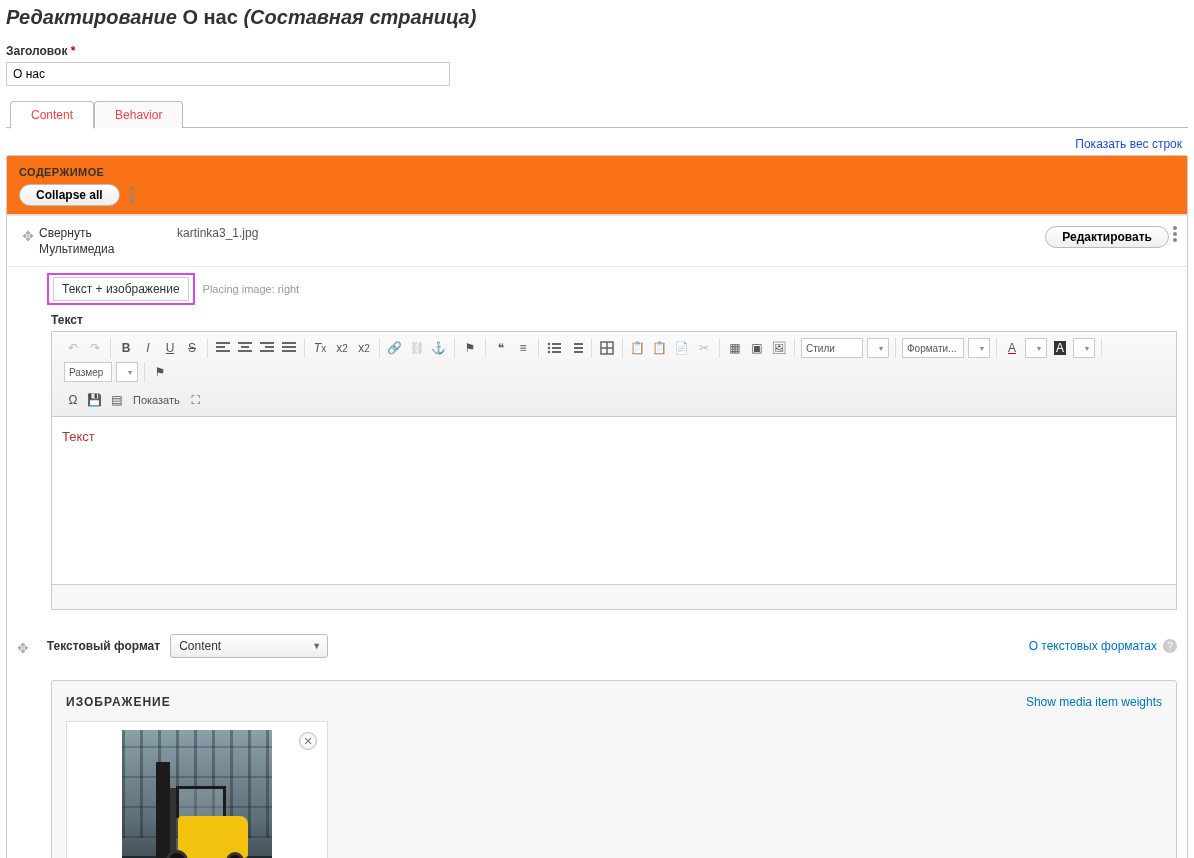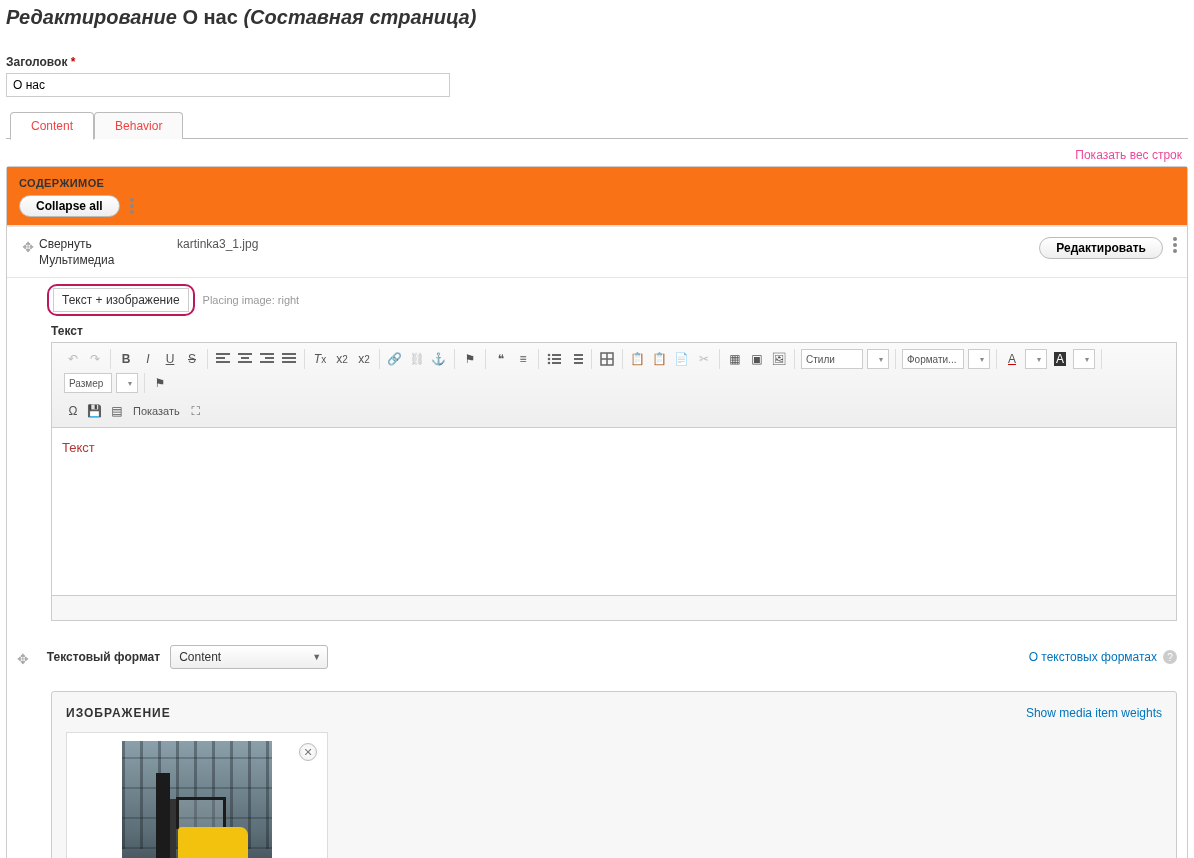--- a/index.html
+++ b/index.html
@@ -6,21 +6,21 @@
   body {
     margin: 0;
     padding: 0;
     font-family: "Lucida Grande", "Helvetica Neue", Arial, sans-serif;
     font-size: 13px;
     color: #333;
     background: #fff;
   }
   .page { padding: 0 6px; }
   h1.title {
-    margin: 6px 0 25px;
+    margin: 6px 0 14px;
     font-size: 20px;
     font-weight: bold;
   }
   h1.title .italic { font-style: italic; }
   h1.title .page-name { font-style: normal; font-weight: bold; }
   .form-item { margin: 6px 0; }
   .form-item label { font-weight: bold; font-size: 12px; }
   .req { color: #c00; }
   input.text {
     display: block;
@@ -61,21 +61,21 @@
     display: block;
     padding: 6px 20px;
     color: #ef4444;
     font-size: 12px;
     text-decoration: none;
   }
   .show-weights {
     text-align: right;
     padding: 8px 6px 4px 0;
   }
-  .show-weights a { color: #ec4899; font-size: 12px; text-decoration: none; }
+  .show-weights a { color: #1d4ed8; font-size: 12px; text-decoration: none; }
   .panel {
     border: 1px solid #ccc;
     border-radius: 3px;
     margin: 0 0 6px 0;
   }
   .panel-header {
     background: #f97316;
     border-bottom: 1px solid #ddd;
     padding: 10px 12px 8px;
   }
@@ -131,26 +131,26 @@
     text-align: center;
     font-size: 14px;
   }
   .row-main { flex: 1; display: flex; gap: 18px; }
   .labels-col { min-width: 120px; font-size: 12px; }
   .labels-col div { margin: 2px 0; }
   .meta-col { color: #555; font-size: 12px; padding-top: 2px; }
   .row-actions {
     display: flex;
     align-items: flex-start;
-    gap: 10px;
+    gap: 4px;
     padding-top: 2px;
   }
   .highlight-box {
-    border: 2px solid #be185d;
-    border-radius: 10px;
+    border: 2px solid #d946ef;
+    border-radius: 0;
     padding: 2px 4px;
     display: inline-block;
   }
   .type-tag {
     background: #fff;
     border: 1px solid #ccc;
     padding: 4px 8px;
     font-size: 12px;
     display: inline-block;
   }

